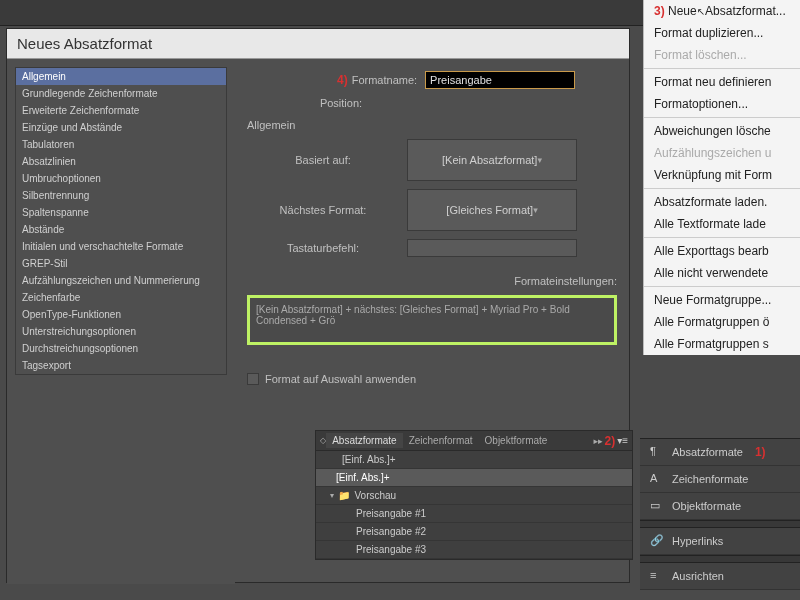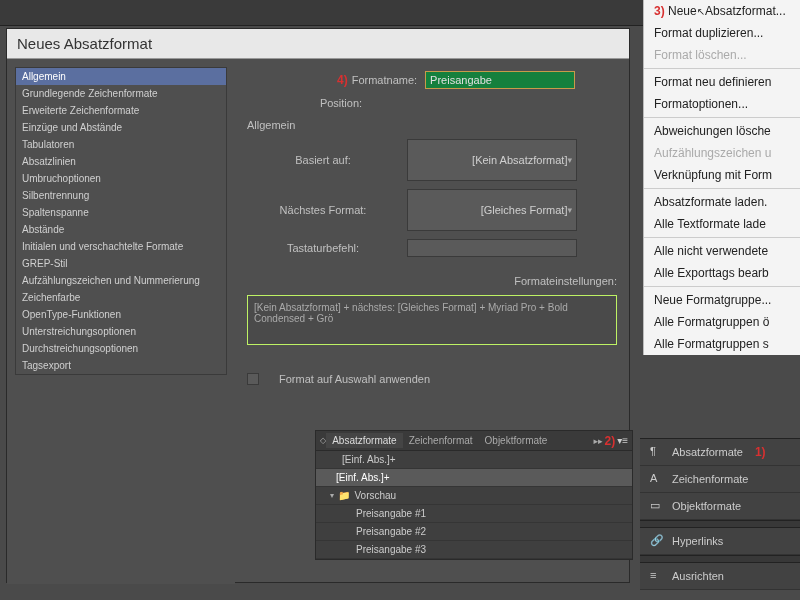--- a/index.html
+++ b/index.html
@@ -11,28 +11,28 @@
   
   .sidebar { width: 228px; background: #4f4f4f; padding: 8px; }
   .sidebar-list { background: #4f4f4f; border: 1px solid #3a3a3a; }
   .sidebar-item { color: #d0d0d0; font-size: 10px; padding: 3px 6px; cursor: pointer; }
   .sidebar-item.selected { background: #5b6fa0; color: #fff; }
   
   .main { flex: 1; padding: 10px 12px; color: #c0c0c0; font-size: 11px; }
   .field-row { display: flex; align-items: center; margin-bottom: 8px; }
   .field-label { text-align: center; width: 160px; padding-right: 8px; font-size: 11px; }
   .field-input { background: #5a5a5a; border: 1px solid #3a3a3a; color: #e0e0e0; font-size: 11px; padding: 2px 4px; width: 150px; height: 18px; }
-  .field-input.name { background: #15803d; border: 1px solid #c99a4a; }
-  .dropdown { background: #5a5a5a; border: 1px solid #3a3a3a; color: #d0d0d0; font-size: 11px; padding: 20px 4px; width: 170px; height: 20px; display:flex; align-items:center; justify-content:flex-end; }
+  .field-input.name { background: #000000; border: 1px solid #c99a4a; }
+  .dropdown { background: #5a5a5a; border: 1px solid #3a3a3a; color: #d0d0d0; font-size: 11px; padding: 20px 4px; width: 170px; height: 20px; display:flex; align-items:center; justify-content:center; }
   .dropdown::after { content: "▾"; font-size: 9px; color: #aaa; }
   
   .section-label { color: #c0c0c0; font-size: 11px; margin: 10px 0 8px 0; }
-  .settings-box { background: #4a4a4a; border: 1px solid #bef264; padding: 6px; font-size: 10px; color: #aaa; min-height: 50px; }
-  
-  .checkbox-row { display: flex; align-items: center; margin-top: 28px; gap: 20px; }
+  .settings-box { background: #4a4a4a; border: 3px solid #bef264; padding: 6px; font-size: 10px; color: #aaa; min-height: 50px; }
+  
+  .checkbox-row { display: flex; align-items: center; margin-top: 28px; gap: 6px; }
   .checkbox { width: 12px; height: 12px; background: #5a5a5a; border: 1px solid #3a3a3a; }
   
   .marker { color: #d83030; font-weight: bold; font-size: 12px; }
   
   
   .panel-group { position: absolute; left: 315px; top: 430px; width: 318px; background: #3f3f3f; border: 1px solid #2a2a2a; }
   .panel-tabs { display: flex; align-items: center; background: #3a3a3a; border-bottom: 1px solid #2a2a2a; font-size: 10px; color: #aaa; padding: 2px 4px; }
   .panel-tab { padding: 2px 6px; }
   .panel-tab.active { color: #ddd; background: #454545; }
   .panel-tabs .spacer { flex: 1; }
@@ -161,22 +161,22 @@
     <div class="menu-item">Format neu definieren</div>
     <div class="menu-item">Formatoptionen...</div>
     <div class="menu-sep"></div>
     <div class="menu-item">Abweichungen lösche</div>
     <div class="menu-item disabled">Aufzählungszeichen u</div>
     <div class="menu-item">Verknüpfung mit Form</div>
     <div class="menu-sep"></div>
     <div class="menu-item">Absatzformate laden.</div>
     <div class="menu-item">Alle Textformate lade</div>
     <div class="menu-sep"></div>
+    <div class="menu-item">Alle Exporttags bearb</div>
     <div class="menu-item">Alle nicht verwendete</div>
-    <div class="menu-item">Alle Exporttags bearb</div>
     <div class="menu-sep"></div>
     <div class="menu-item">Neue Formatgruppe...</div>
     <div class="menu-item">Alle Formatgruppen ö</div>
     <div class="menu-item">Alle Formatgruppen s</div>
   </div>
 
 <div class="right-panels" id="rp">
     <div class="rp-item">
       <span class="rp-icon">¶</span>
       <span>Absatzformate</span>

